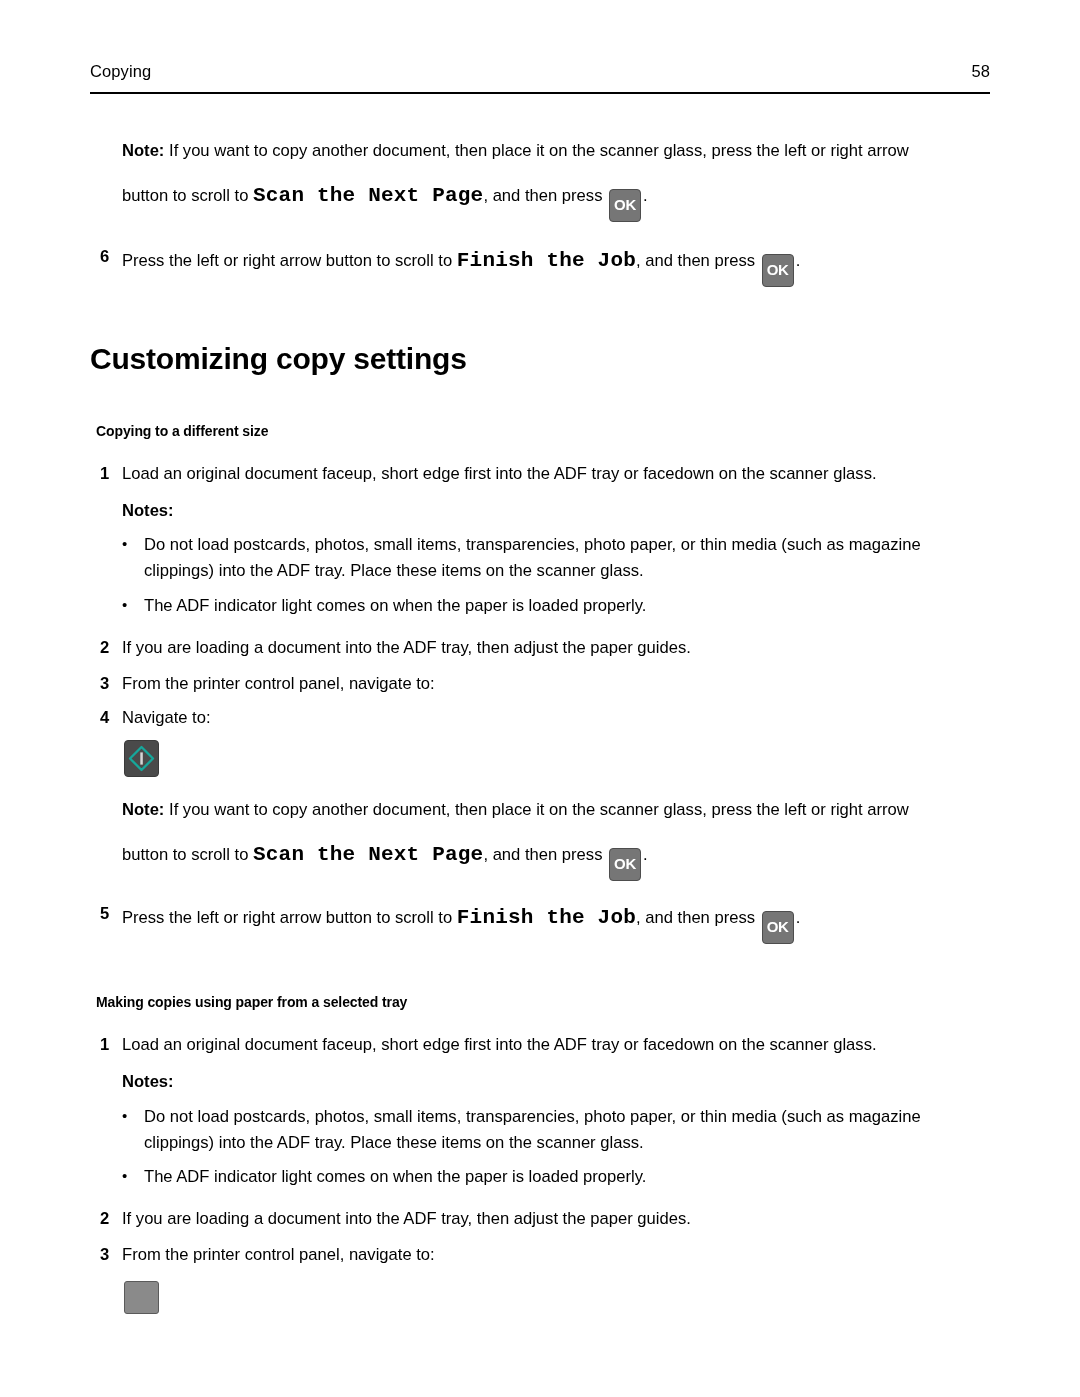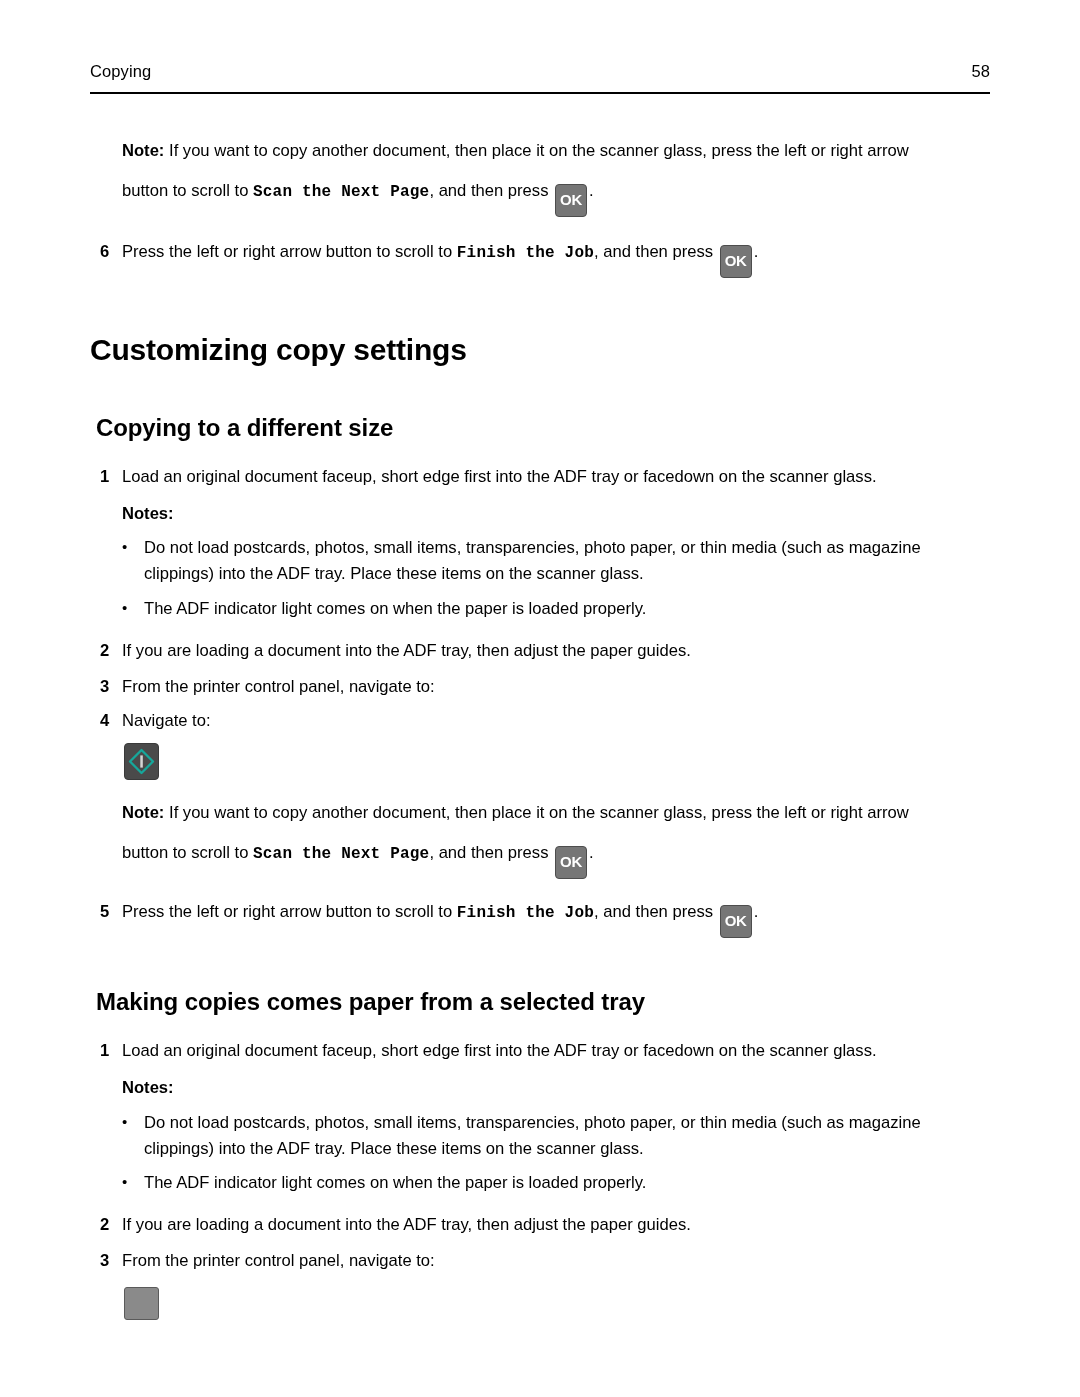--- a/index.html
+++ b/index.html
@@ -106,42 +106,42 @@
   
   h1.section-title {
     margin: 0 8px 0 90px;
     font-size: 30px;
     font-weight: 700;
     letter-spacing: -0.2px;
     line-height: 1.2;
   }
   h2.sub-title {
     margin: 0 0 0 96px;
-    font-size: 24px;
+    font-size: 14px;
     font-weight: 700;
     letter-spacing: -0.1px;
     line-height: 1.2;
   }
 
   
   .navpath {
     margin-left: 122px;
     width: 880px;
     font-size: 16.6px;
     line-height: 1.6;
     display: block;
   }
   .navpath b { font-weight: 700; }
   .navsep { font-weight: 400; padding: 0 3px; }
 
   
   .mono {
     font-family: "Liberation Mono", "DejaVu Sans Mono", monospace;
     font-weight: 700;
-    font-size: 16px;
+    font-size: 21px;
     letter-spacing: 0.2px;
   }
 
   
   .key {
     display: inline-block;
     vertical-align: -9px;
     box-sizing: border-box;
   }
   .key-ok {
@@ -255,21 +255,21 @@
       <div class="note-line2" style="margin-top:6px;">
         <span>button to scroll to </span><span class="mono">Scan the Next Page</span><span>, and then press </span><span class="key key-ok">OK</span><span>.</span>
       </div>
     </div>
 
     <div class="step" style="margin-top:20px;">
       <span class="step-num">5</span>
       <span class="step-body"><span>Press the left or right arrow button to scroll to </span><span class="mono">Finish the Job</span><span>, and then press </span><span class="key key-ok">OK</span><span>.</span></span>
     </div>
 
-    <h2 class="sub-title" style="margin-top:50px;">Making copies comes paper from a selected tray</h2>
+    <h2 class="sub-title" style="margin-top:50px;">Making copies using paper from a selected tray</h2>
 
     <div class="step" style="margin-top:21px;">
       <span class="step-num">1</span>
       <span class="step-body">Load an original document faceup, short edge first into the ADF tray or facedown on the scanner glass.</span>
     </div>
 
     <div class="notes-label" style="margin-top:10px;">Notes:</div>
     <div class="bullets" style="margin-top:6px;">
       <div class="bullet">
         <span class="bullet-dot">•</span>

